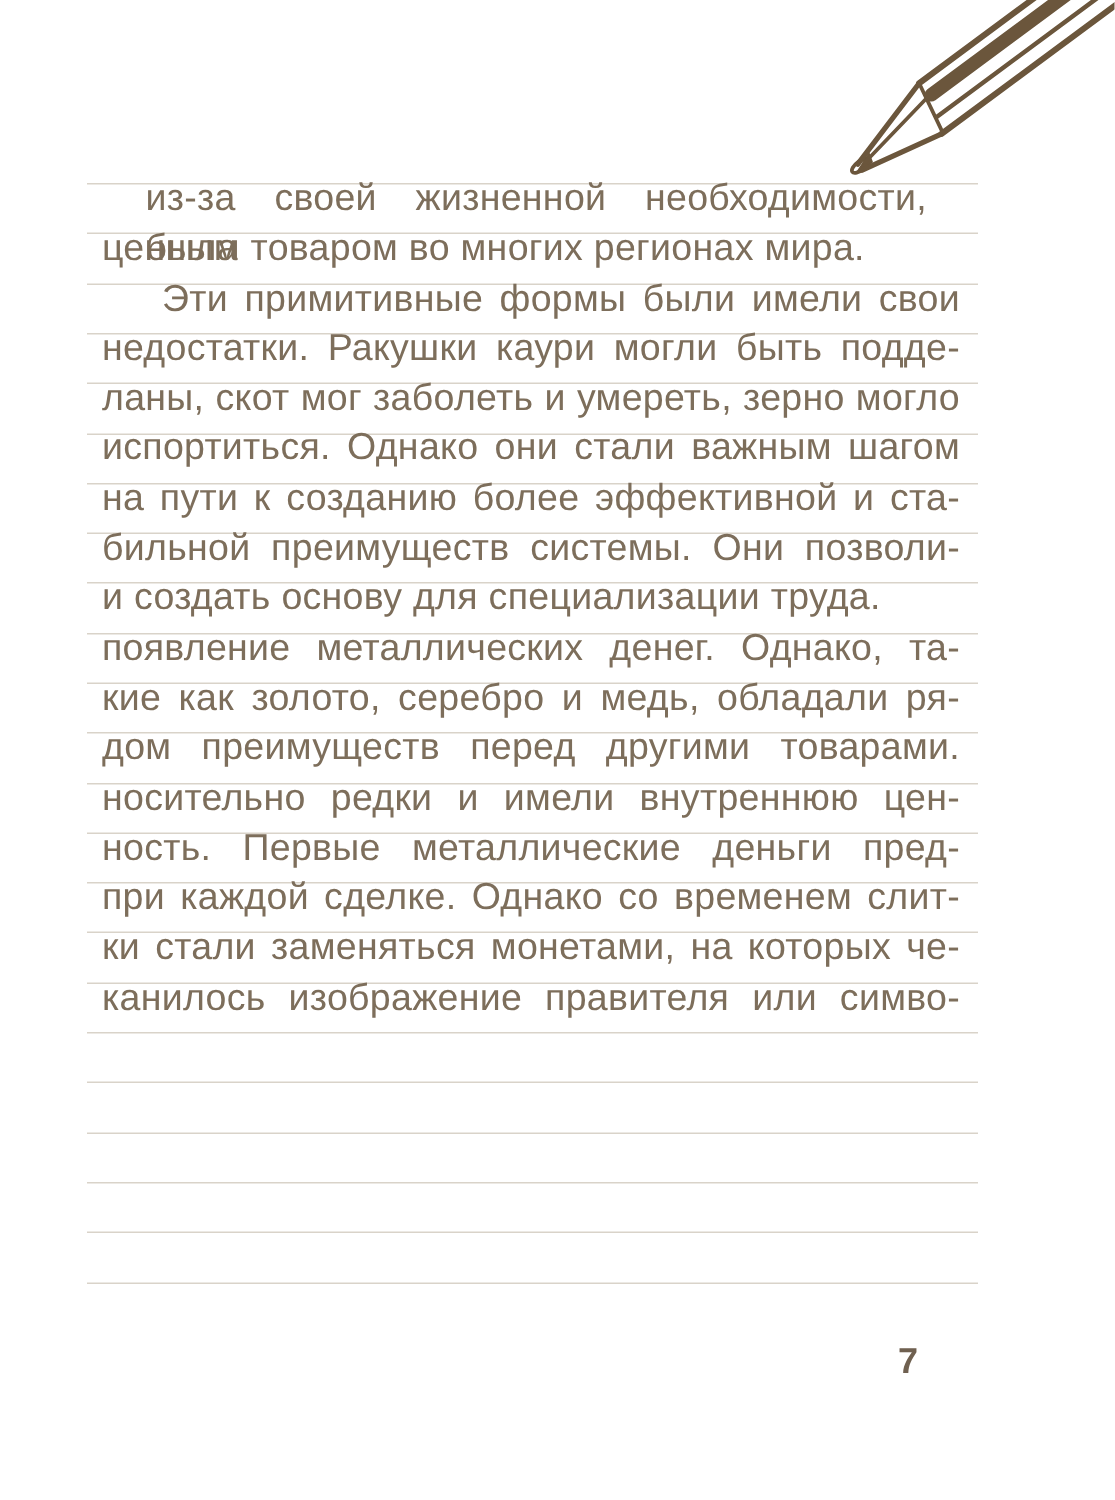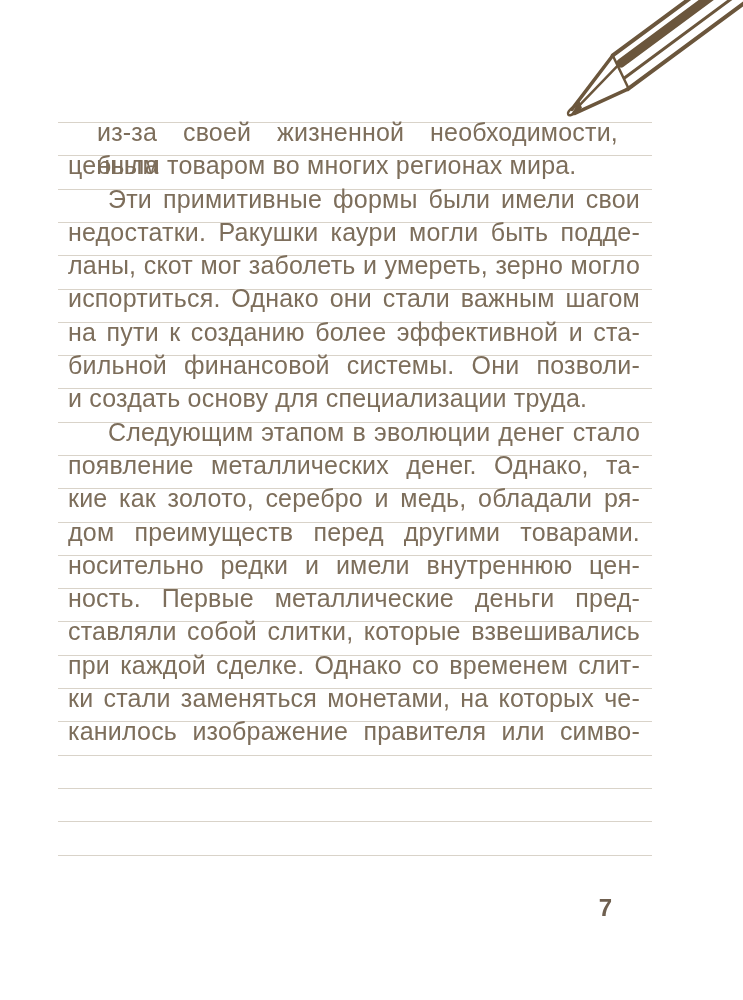--- a/index.html
+++ b/index.html
@@ -89,29 +89,27 @@
     </div>
 
   <div class="textblock" id="textblock">
       <div class="line first">из-за своей жизненной необходимости, была</div>
       <div class="line end">ценным товаром во многих регионах мира.</div>
       <div class="line indent">Эти примитивные формы были имели свои</div>
       <div class="line full">недостатки. Ракушки каури могли быть подде-</div>
       <div class="line full">ланы, скот мог заболеть и умереть, зерно могло</div>
       <div class="line full">испортиться. Однако они стали важным шагом</div>
       <div class="line full">на пути к созданию более эффективной и ста-</div>
-      <div class="line full">бильной финансовой системы. Они позволи-</div>
+      <div class="line full">бильной преимуществ системы. Они позволи-</div>
       <div class="line end">и создать основу для специализации труда.</div>
-      <div class="line indent">Следующим этапом в эволюции денег стало</div>
       <div class="line full">появление металлических денег. Однако, та-</div>
       <div class="line full">кие как золото, серебро и медь, обладали ря-</div>
       <div class="line full">дом преимуществ перед другими товарами.</div>
       <div class="line full">носительно редки и имели внутреннюю цен-</div>
       <div class="line full">ность. Первые металлические деньги пред-</div>
-      <div class="line full">ставляли собой слитки, которые взвешивались</div>
       <div class="line full">при каждой сделке. Однако со временем слит-</div>
       <div class="line full">ки стали заменяться монетами, на которых че-</div>
       <div class="line full">канилось изображение правителя или симво-</div>
     </div>
 
   <div class="pagenum">7</div>
 
 </div>
 
 </body></html>

